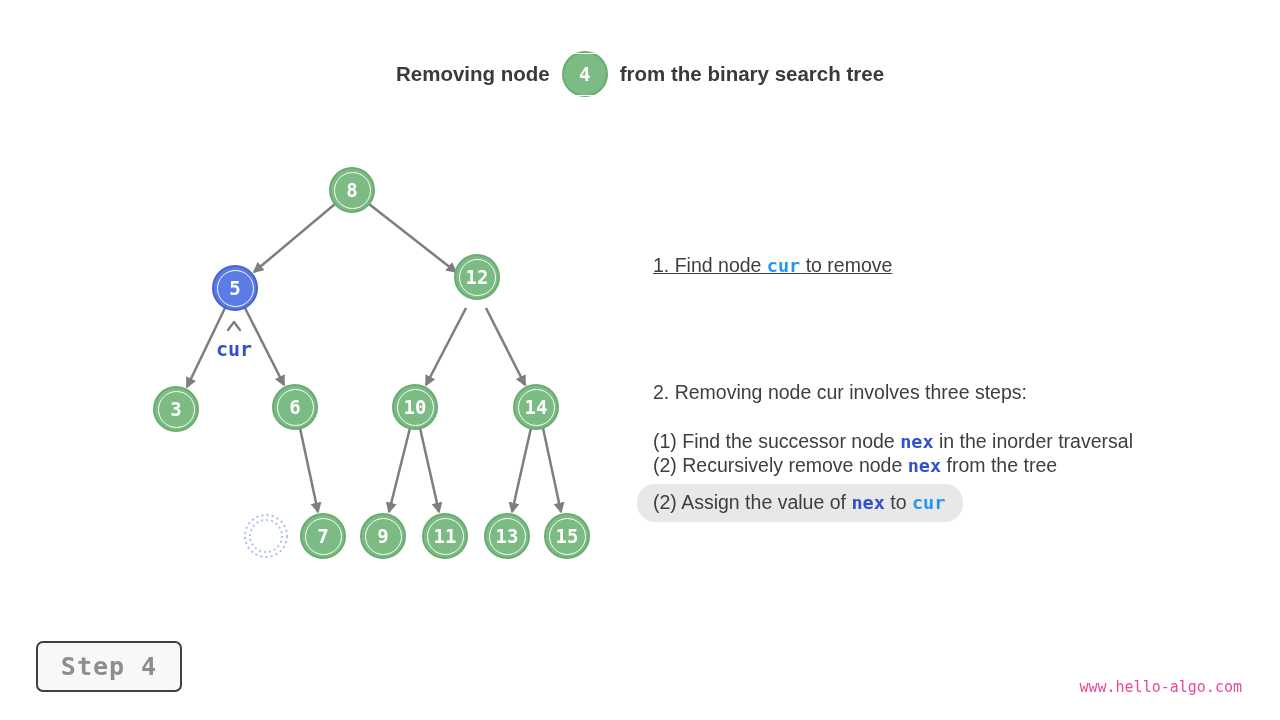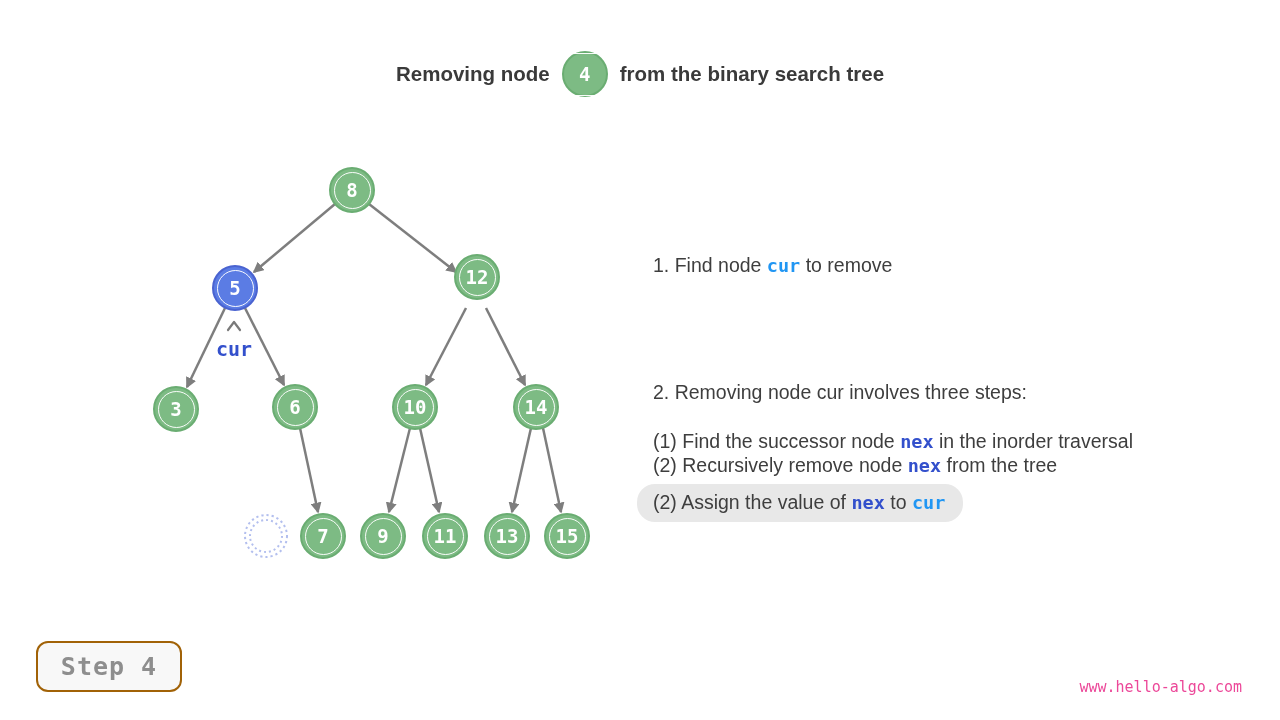--- a/index.html
+++ b/index.html
@@ -85,22 +85,22 @@
     padding: 5px 18px 6px 16px;
   }
 
   
   .step-badge {
     position: absolute;
     left: 36px; top: 641px;
     width: 146px; height: 51px;
     box-sizing: border-box;
     background: #f8f8f8;
-    border: 2px solid #a16207;
-    border-radius: 12px;
+    border: 2px solid #404040;
+    border-radius: 7px;
     display: flex;
     align-items: center;
     justify-content: center;
     font-family: "DejaVu Sans Mono", monospace;
     font-weight: bold;
     font-size: 25px;
     letter-spacing: 1px;
     color: #8e8e8e;
   }
 
@@ -186,21 +186,21 @@
     </div>
   <div class="node green" style="left:484px; top:513px;">
       <span>13</span>
     </div>
   <div class="node green" style="left:544px; top:513px;">
       <span>15</span>
     </div>
 
   <div class="cur-label">cur</div>
 
-  <div class="note-line" style="top:252px;"><span>1. Find node </span><span class="kw kw-cur">cur</span><span> to remove</span></div>
+  <div class="note-line" style="top:252px;text-decoration:underline;"><span>1. Find node </span><span class="kw kw-cur">cur</span><span> to remove</span></div>
 
 
   <div class="note-line" style="top:379px;">2. Removing node cur involves three steps:</div>
 
   <div class="note-line" style="top:428px;"><span>(1) Find the successor node </span><span class="kw kw-nex">nex</span><span> in the inorder traversal</span></div>
 
   <div class="note-line" style="top:452px;"><span>(2) Recursively remove node </span><span class="kw kw-nex">nex</span><span> from the tree</span></div>
 
   <div class="note-line pill" style="top:484px;"><span>(2) Assign the value of </span><span class="kw kw-nex">nex</span><span> to </span><span class="kw kw-cur">cur</span></div>
 

